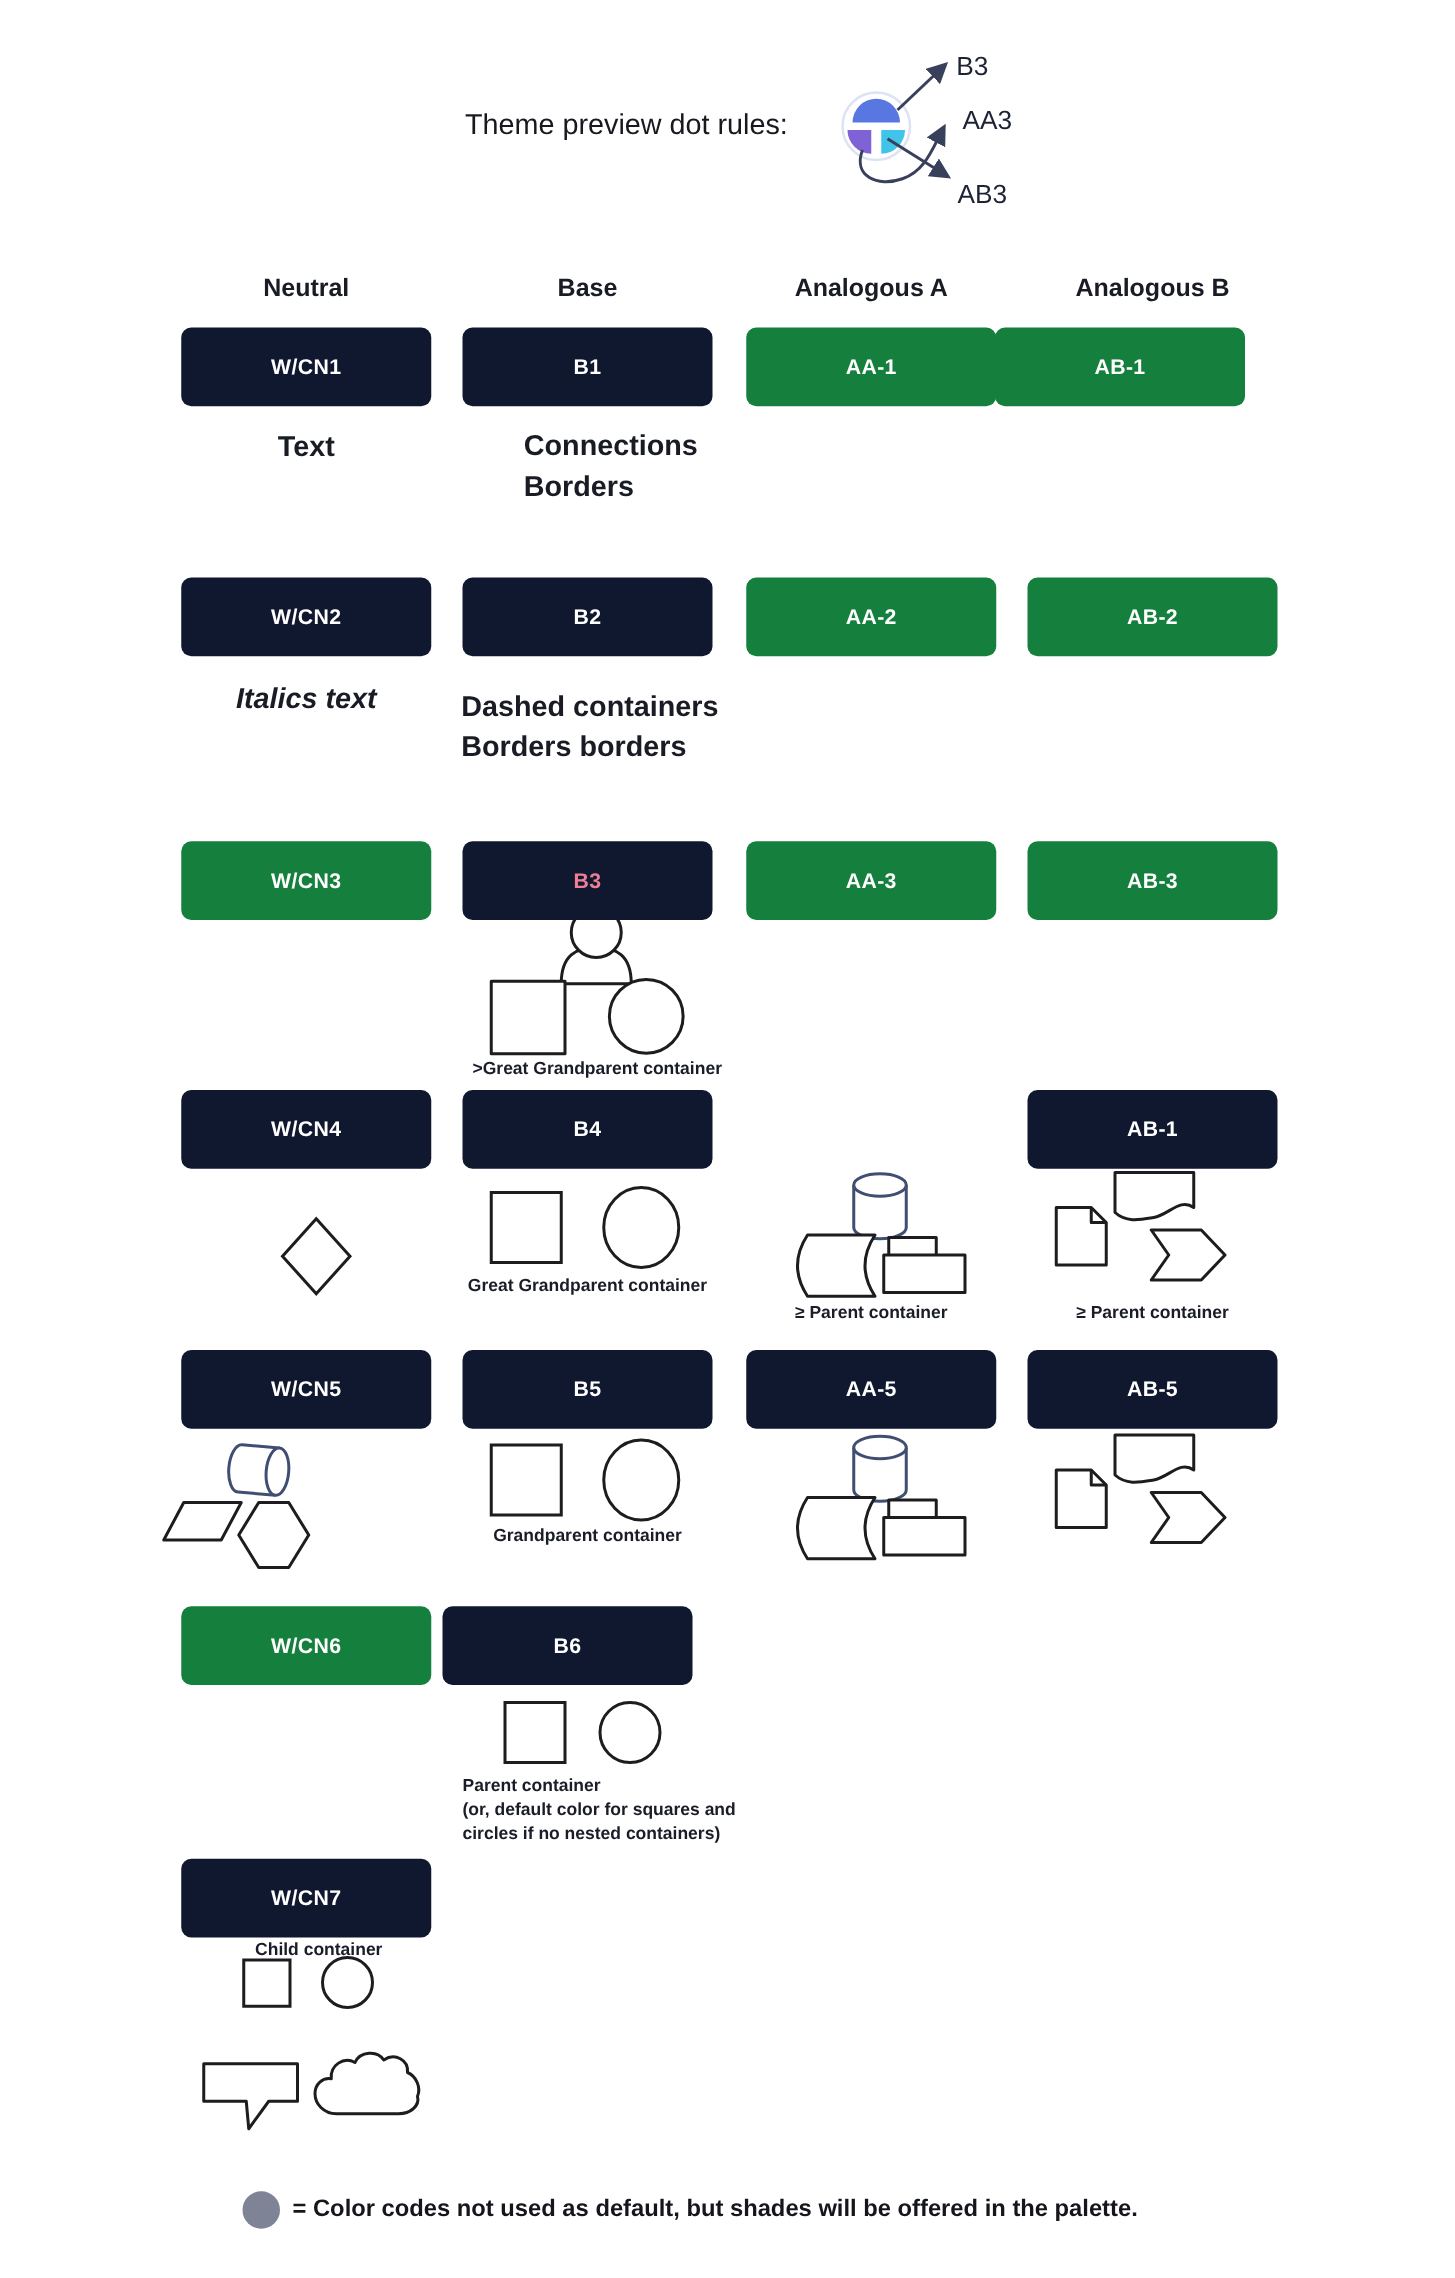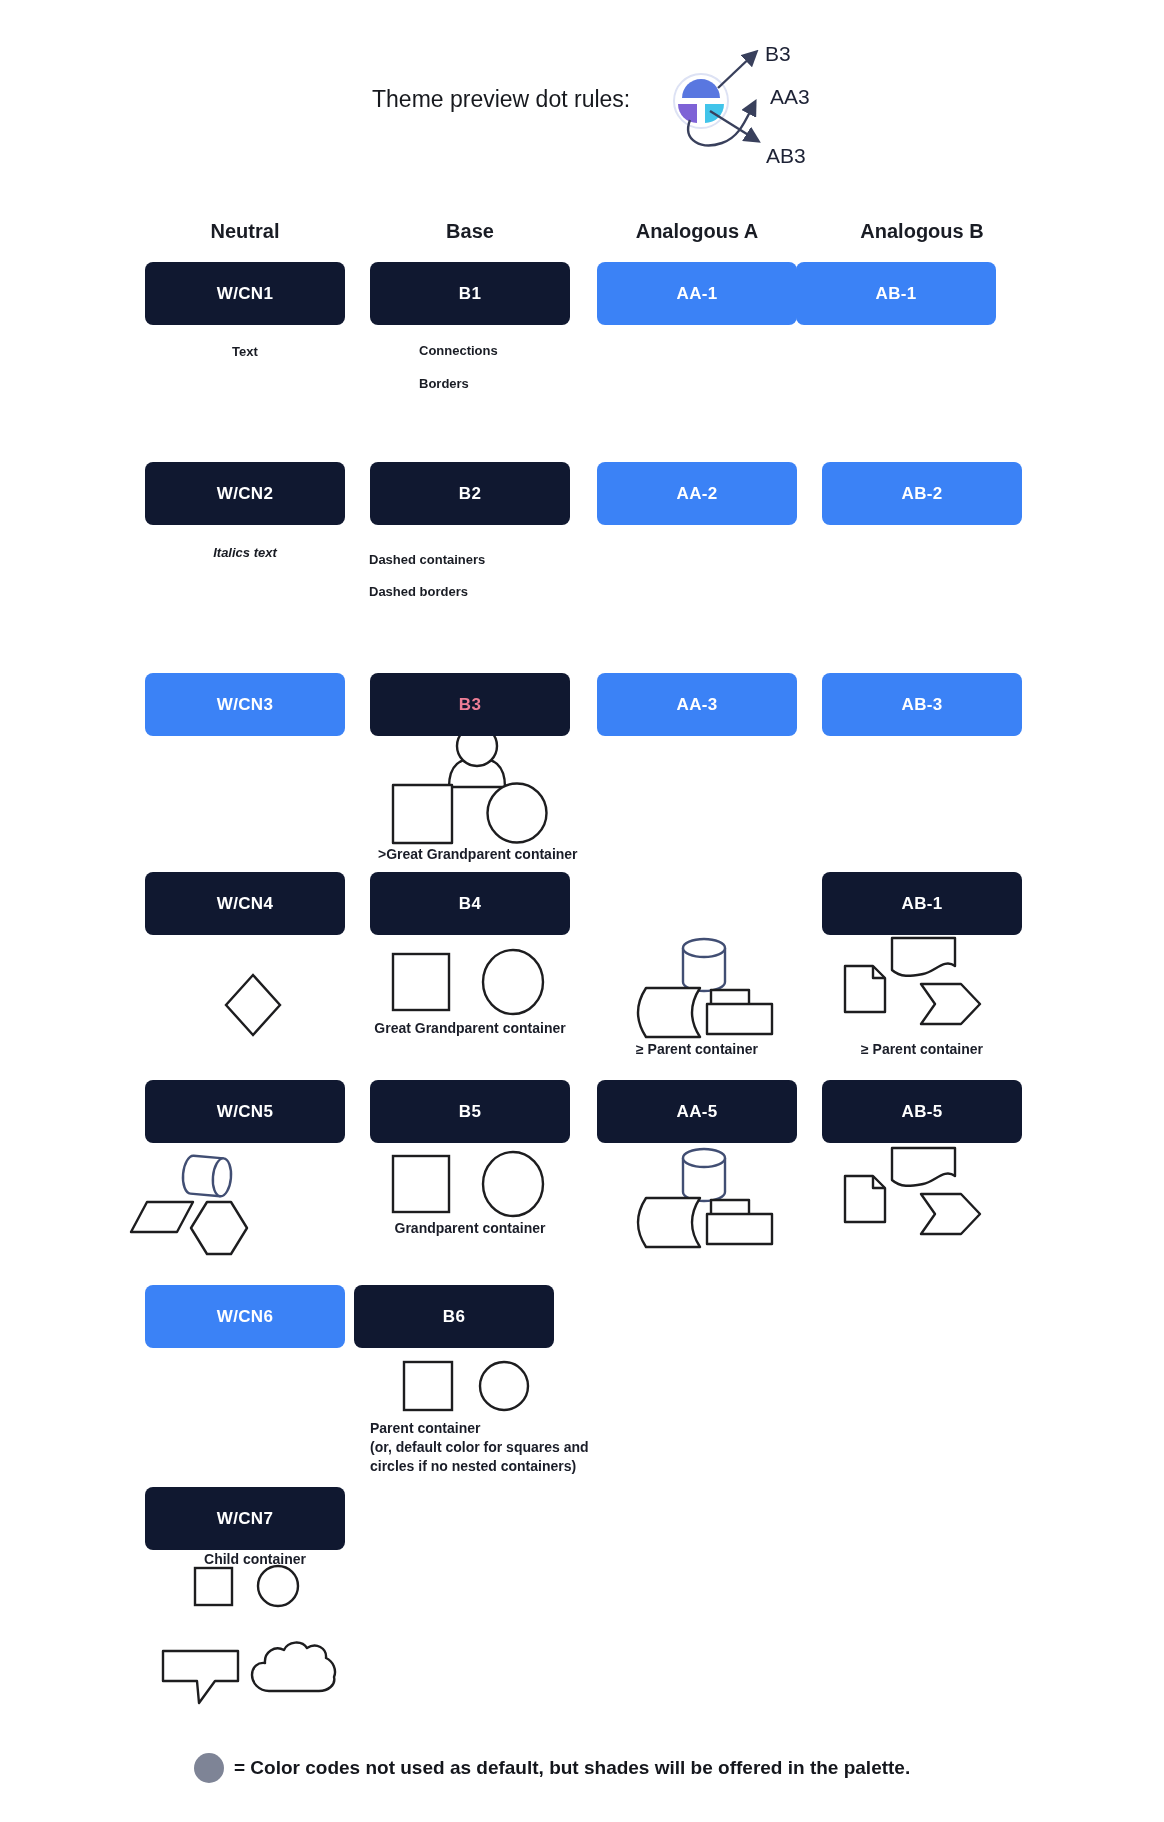--- a/index.html
+++ b/index.html
@@ -4,24 +4,24 @@
 <style>
   html,body{margin:0;padding:0;background:#fff}
   .canvas{position:relative;width:1164px;height:1822px;background:#fff;
           font-family:"Liberation Sans",sans-serif;overflow:hidden}
   .title{position:absolute;font-size:23px;font-weight:500;color:#17191e;white-space:nowrap}
   .dotlbl{position:absolute;font-size:21px;font-weight:500;color:#1d2235;white-space:nowrap}
   .hdr{position:absolute;width:200px;text-align:center;font-size:20px;font-weight:700;color:#191c24}
   .swatch{position:absolute;width:200px;height:63px;border-radius:8px;z-index:2;
           display:flex;align-items:center;justify-content:center}
   .dark{background:#101830}
-  .gray{background:#3b82f6}
+  .gray{background:#15803d}
   .sw-label{color:#ffffff;font-size:17px;font-weight:700;letter-spacing:.3px}
   .pink .sw-label{color:#ee7e96}
-  .ann{position:absolute;font-size:13px;font-weight:700;color:#191c24;white-space:nowrap}
+  .ann{position:absolute;font-size:23px;font-weight:700;color:#191c24;white-space:nowrap}
   .ann.center{width:200px;text-align:center}
   .italic{font-style:italic}
   .cap{position:absolute;font-size:14px;font-weight:700;color:#1a1d28;white-space:nowrap}
   .cap.center{width:200px;text-align:center}
   .shape{position:absolute;z-index:1}
   .legend-dot{position:absolute;width:30px;height:30px;border-radius:50%;background:#7e8496}
   .legend-text{position:absolute;font-size:19px;font-weight:700;color:#14161c;white-space:nowrap}
   svg{display:block}
 </style>
 </head>
@@ -81,21 +81,21 @@
     </div>
   <div class="swatch gray" style="left:597px;top:462px">
       <span class="sw-label">AA-2</span>
     </div>
   <div class="swatch gray" style="left:822px;top:462px">
       <span class="sw-label">AB-2</span>
     </div>
 
   <div class="ann center italic" style="left:145px;top:545px">Italics text</div>
   <div class="ann" style="left:369px;top:552px">Dashed containers</div>
-  <div class="ann" style="left:369px;top:584px">Dashed borders</div>
+  <div class="ann" style="left:369px;top:584px">Borders borders</div>
 
   <div class="swatch gray" style="left:145px;top:673px">
       <span class="sw-label">W/CN3</span>
     </div>
   <div class="swatch dark pink" style="left:370px;top:673px">
       <span class="sw-label">B3</span>
     </div>
   <div class="swatch gray" style="left:597px;top:673px">
       <span class="sw-label">AA-3</span>
     </div>

